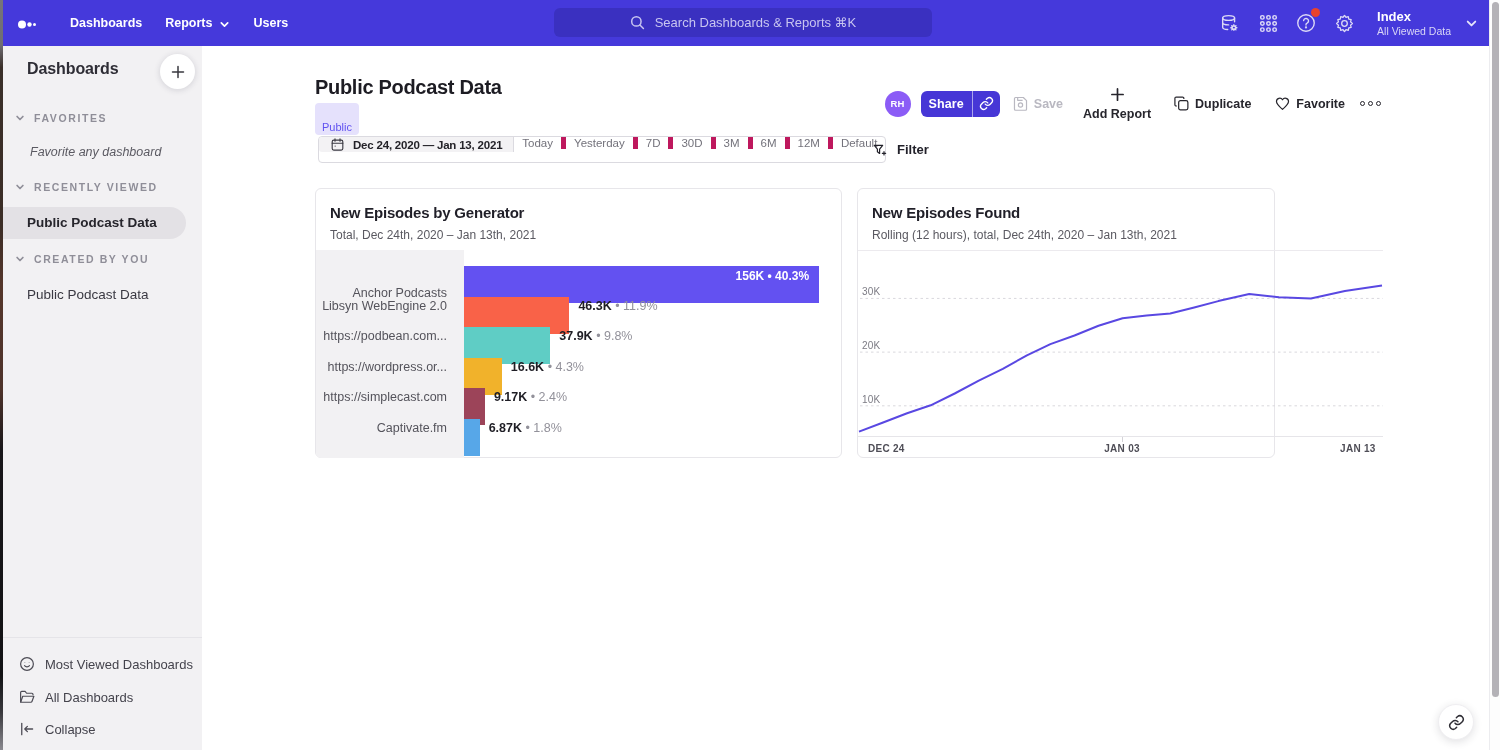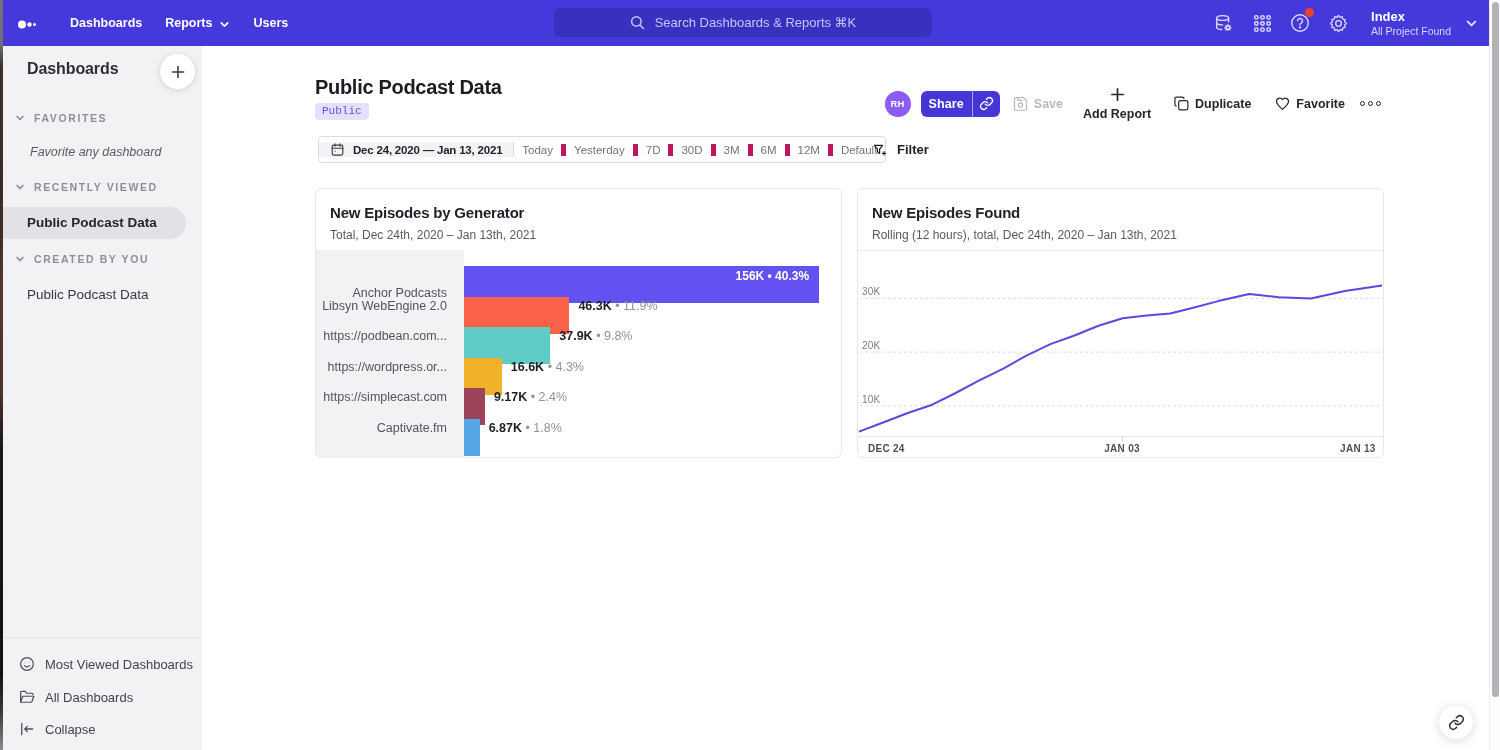--- a/index.html
+++ b/index.html
@@ -55,58 +55,58 @@
   .sidebar-footer { position:absolute; left:0; bottom:0; width:199px; height:113px;
     border-top:1px solid #e5e4e8; }
   .sb-foot-item { position:absolute; left:0; width:199px; height:28px; display:flex;
     align-items:center; cursor:pointer; color:#4d4c55; }
   .sb-foot-item svg { margin-left:15px; }
   .sb-foot-item .lbl { margin-left:9px; font-size:13px; font-weight:500; color:#44434c; }
 
   
   .page-title { left:315px; top:76px; font-size:20px; line-height:22px; font-weight:700; color:#1d1c23;
     letter-spacing:-.3px; }
-  .badge { left:315px; top:103px; height:17px; padding:0 7px; background:#e5e1fc;
-    border-radius:4px; color:#6152f0; font-size:11px; font-weight:500; line-height:17px;font-family:Liberation Mono, monospace; }
+  .badge { left:315px; top:103px; height:17px; padding:16px 7px; background:#e5e1fc;
+    border-radius:4px; color:#6152f0; font-size:11px; font-weight:500; line-height:17px; }
   .actions { top:90px; right:119px; height:27px; display:flex; align-items:center; }
   .avatar { width:26px; height:26px; border-radius:50%; color:#fff; font-size:9.5px;
     font-weight:700; display:flex; align-items:center; justify-content:center;
     letter-spacing:.3px; cursor:pointer; }
   .share-group { margin-left:10px; height:26px; display:flex; border-radius:6px;
     overflow:hidden; cursor:pointer; }
   .share-main { background:#4636d6; color:#fff; border:none; font-size:12.5px; font-weight:700;
     padding:0 8px; font-family:inherit; cursor:pointer; letter-spacing:.1px; }
   .share-link { background:#4636d6; border:none; border-left:1px solid rgba(255,255,255,.55);
     color:#fff; width:28px; display:flex; align-items:center; justify-content:center; cursor:pointer; }
   .act-btn { display:flex; align-items:center; gap:5px; background:none; border:none;
     font-family:inherit; font-size:12.5px; font-weight:600; color:#26252c; cursor:pointer; }
   .act-btn.disabled { color:#b9b8c1; cursor:default; }
   .act-btn svg { flex:0 0 auto; }
   .more-dots { display:flex; gap:3px; margin-left:15px; cursor:pointer; }
   .more-dots i { width:5px; height:5px; border:1.4px solid #26252c; border-radius:50%; }
 
   
-  .date-toolbar { left:318px; top:136px; height:27px; display:flex; align-items:center;
+  .date-toolbar { left:318px; top:136px; height:27px; display:flex; align-items:flex-start;
     border:1px solid #dbdae0; border-radius:4px; background:#fff; }
   .dt-date { display:flex; align-items:center; gap:8px; background:#f3f2f4; padding:0 11px;
     border-right:1px solid #dbdae0; border-radius:3px 0 0 3px; color:#242329;
     font-size:11.5px; font-weight:700; letter-spacing:-.2px; cursor:pointer; }
   .dt-date svg { color:#3a3941; }
   .dt-seg { display:flex; align-items:center; padding:0 8px; font-size:11.5px; color:#73727b;
     border-right:5px solid #be185d; cursor:pointer; }
   .dt-seg:last-child { border-right:none; }
   .filter-btn { left:869px; top:136px; height:27px; display:flex; align-items:center; gap:9px;
     background:none; border:none; font-family:inherit; font-size:13px; font-weight:700;
     color:#22212a; cursor:pointer; }
 
   
   .card { position:absolute; top:188px; height:270px; background:#fff;
     border:1px solid #e7e6ea; border-radius:6px; }
   .card-bar { left:315px; width:527px; }
-  .card-line { left:857px; width:527px; }
+  .card-line { left:857px; width:418px; }
   .card-title { position:absolute; left:14px; top:15px; font-size:15px; font-weight:700;
     color:#201f28; letter-spacing:-.2px; }
   .card-subtitle { position:absolute; left:14px; top:39px; font-size:12px; color:#5a5961; }
 
   
   .bar-plot { position:absolute; left:0; top:61px; width:525px; height:208px; overflow:hidden;
     border-radius:0 0 5px 5px; }
   .bar-labelcol { position:absolute; left:0; top:0; width:148px; height:208px; background:#f2f1f3; }
   .bar-row-label { position:absolute; width:131px; text-align:right; font-size:12.5px;
     color:#54535b; }
@@ -199,21 +199,21 @@
       </div>
       <div class="nav-icon-btn">
         <svg width="21" height="21" viewBox="0 0 24 24" fill="none" stroke="currentColor" stroke-width="1.5" stroke-linejoin="round">
           <circle cx="12" cy="12" r="3.2"></circle>
           <path d="M12 2.8 l1.7 2.1 2.6-.7.6 2.7 2.7.6-.7 2.6 2.1 1.9-2.1 1.9.7 2.6-2.7.6-.6 2.7-2.6-.7-1.7 2.1-1.7-2.1-2.6.7-.6-2.7-2.7-.6.7-2.6-2.1-1.9 2.1-1.9-.7-2.6 2.7-.6.6-2.7 2.6.7z"></path>
         </svg>
       </div>
       <div class="project-switcher">
         <div>
           <div class="project-name">Index</div>
-          <div class="project-scope">All Project Found</div>
+          <div class="project-scope">All Viewed Data</div>
         </div>
         <svg width="13" height="13" viewBox="0 0 12 12" fill="none" stroke="currentColor" stroke-width="1.7" stroke-linecap="round" stroke-linejoin="round">
           <path d="M2.5 4.2 L6 7.8 L9.5 4.2"></path>
         </svg>
       </div>
     </div>
   </header>
 
   <div class="abs scrollbar">
     <div class="scroll-thumb"></div>

